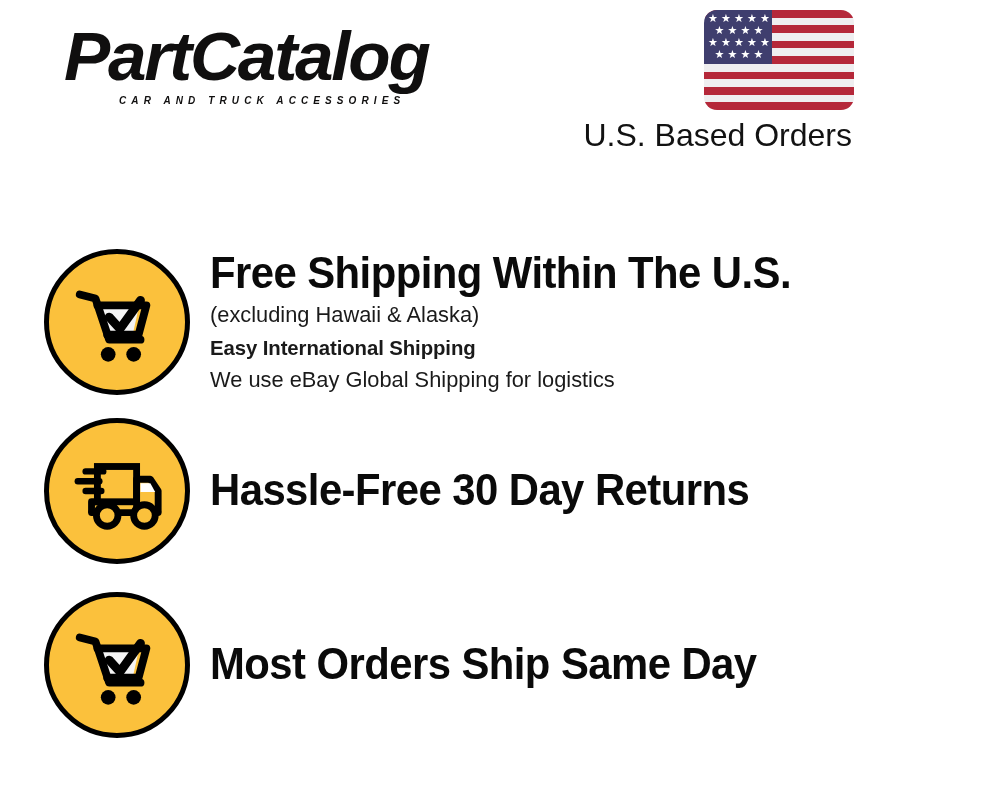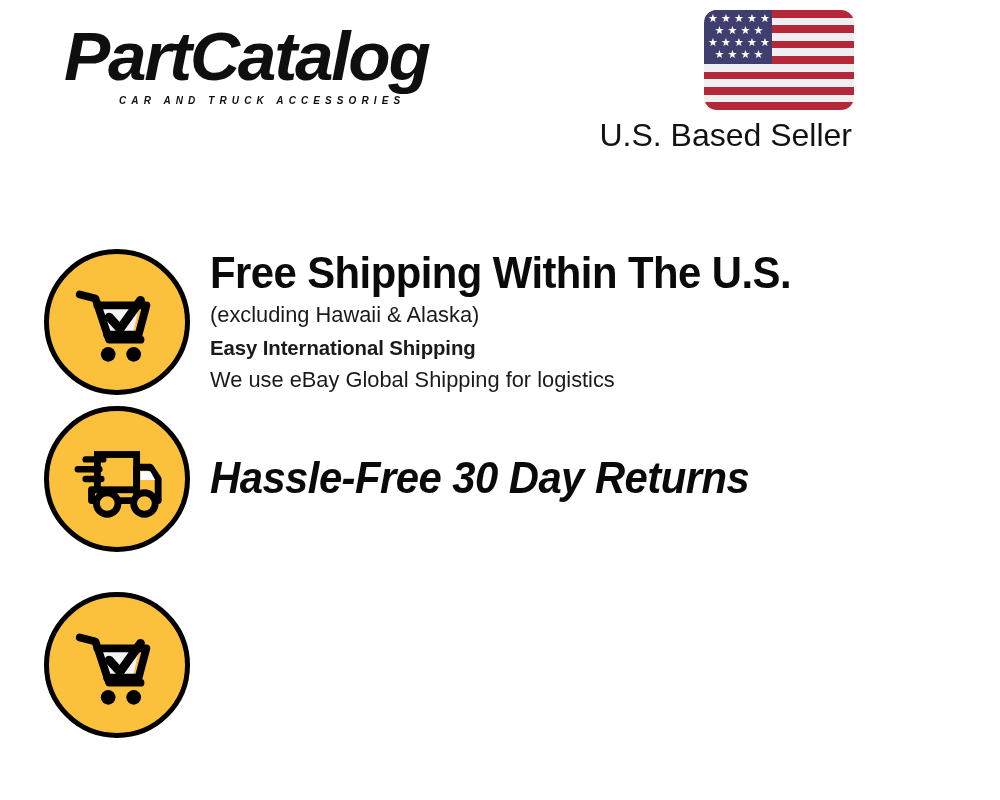--- a/index.html
+++ b/index.html
@@ -118,21 +118,21 @@
     width: 1000px;
   }
   .feature-row {
     position: absolute;
     left: 0;
     width: 1000px;
     display: flex;
     align-items: center;
   }
   #row-0 { top: 0px;   height: 180px; }
-  #row-1 { top: 172px; height: 150px; font-style: italic; }
+  #row-1 { top: 184px; height: 150px; }
   #row-2 { top: 358px; height: 150px; }
 
   .icon-badge {
     flex: 0 0 auto;
     width: 146px;
     height: 146px;
     margin-left: 44px;
     border-radius: 50%;
     background: #fbc13c;
     border: 5px solid #000000;
@@ -218,21 +218,21 @@
         <span class="star" style="left:17px; top:28px;">★</span>
         <span class="star" style="left:30px; top:28px;">★</span>
         <span class="star" style="left:43px; top:28px;">★</span>
         <span class="star" style="left:56px; top:28px;">★</span>
         <span class="star" style="left:10.5px; top:40px;">★</span>
         <span class="star" style="left:23.5px; top:40px;">★</span>
         <span class="star" style="left:36.5px; top:40px;">★</span>
         <span class="star" style="left:49.5px; top:40px;">★</span>
       </div>
     </div>
-    <div id="seller-label">U.S. Based Seller</div>
+    <div id="seller-label">U.S. Based Orders</div>
   </div>
 
 </div>
 
 <div id="features">
 
   <div class="feature-row" id="row-0">
     <div class="icon-badge">
       <svg viewBox="0 0 100 100" xmlns="http://www.w3.org/2000/svg">
         <polygon points="33,36 72,36 66,63 39,63" fill="#f4f4f4"></polygon>
@@ -275,15 +275,18 @@
     <div class="icon-badge">
       <svg viewBox="0 0 100 100" xmlns="http://www.w3.org/2000/svg">
         <polygon points="33,36 72,36 66,63 39,63" fill="#f4f4f4"></polygon>
         <path d="M12 22 L28 26 L42 68 L74 68" fill="none" stroke="#000" stroke-width="8" stroke-linecap="round" stroke-linejoin="round"></path>
         <path d="M30 33 L80 33 L72 63 L40 63" fill="none" stroke="#000" stroke-width="8" stroke-linecap="round" stroke-linejoin="round"></path>
         <path d="M42 45 L53 57 L74 28" fill="none" stroke="#000" stroke-width="9" stroke-linecap="round" stroke-linejoin="round"></path>
         <circle cx="41" cy="83" r="7.5" fill="#000"></circle>
         <circle cx="67" cy="83" r="7.5" fill="#000"></circle>
       </svg>
     </div>
+    <div class="feature-text">
+      <div class="feature-title solo">Most Orders Ship Same Day</div>
+    </div>
   </div>
 
 </div>
 
 </body></html>

